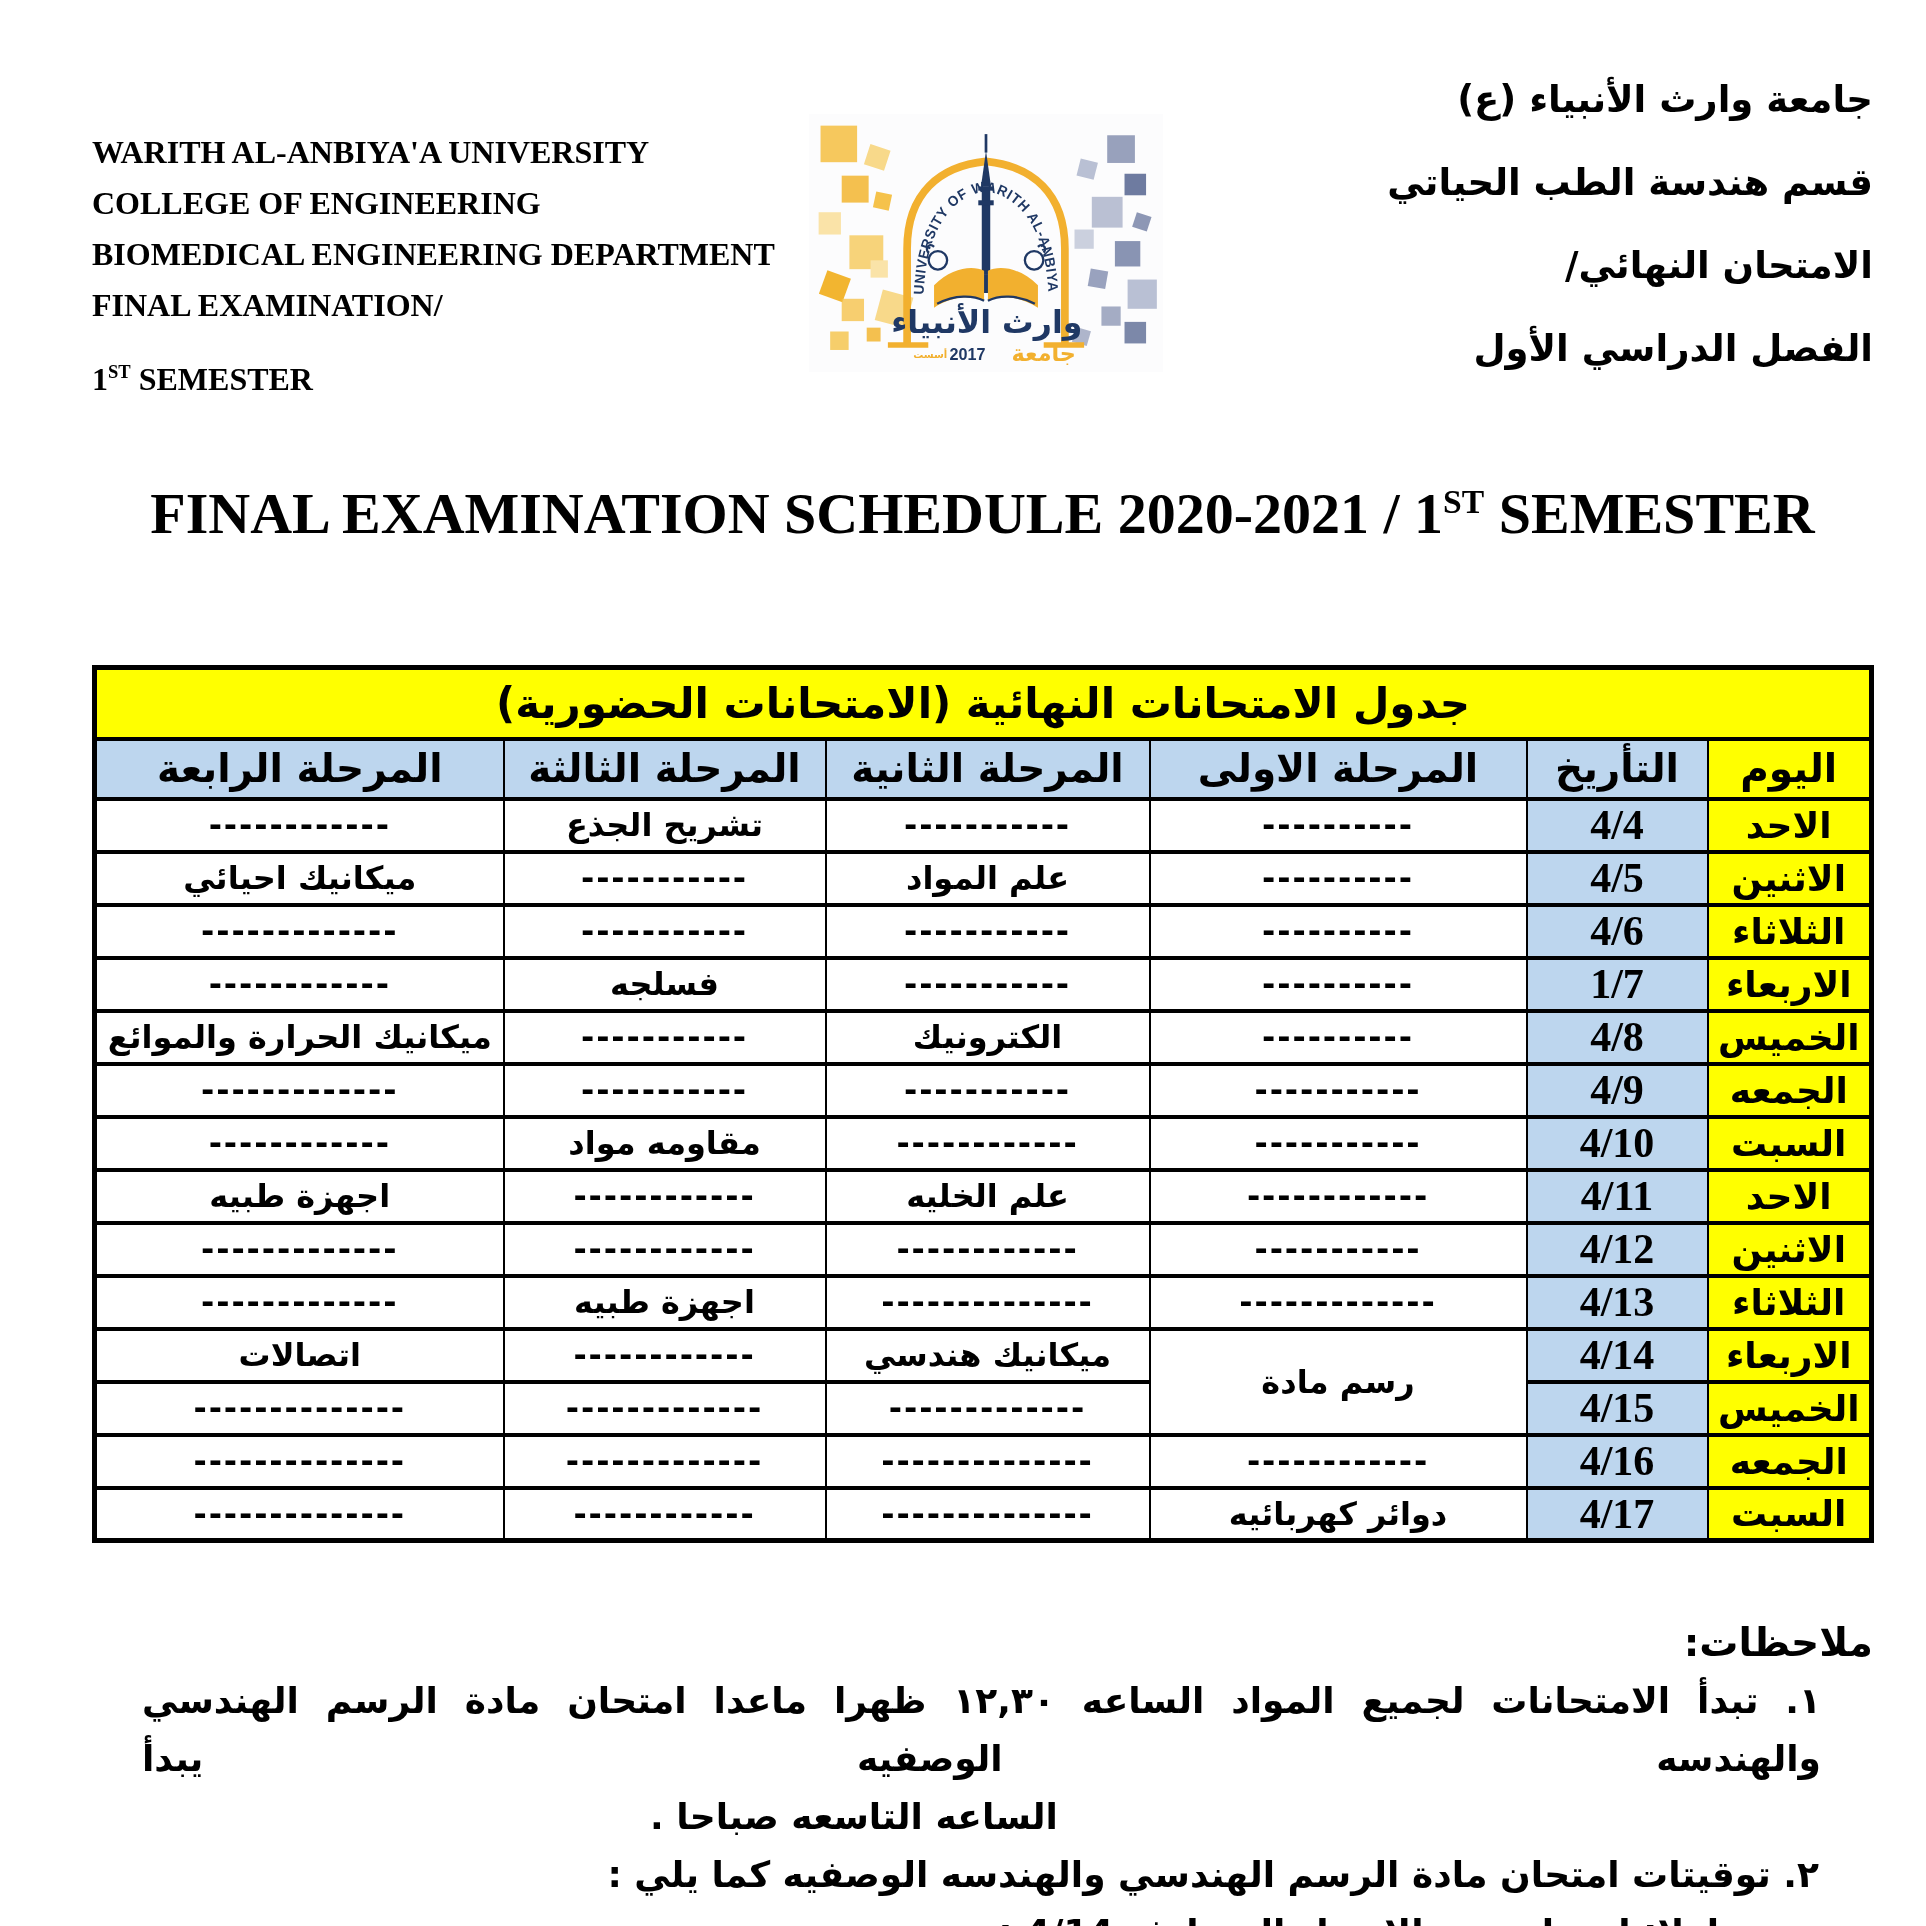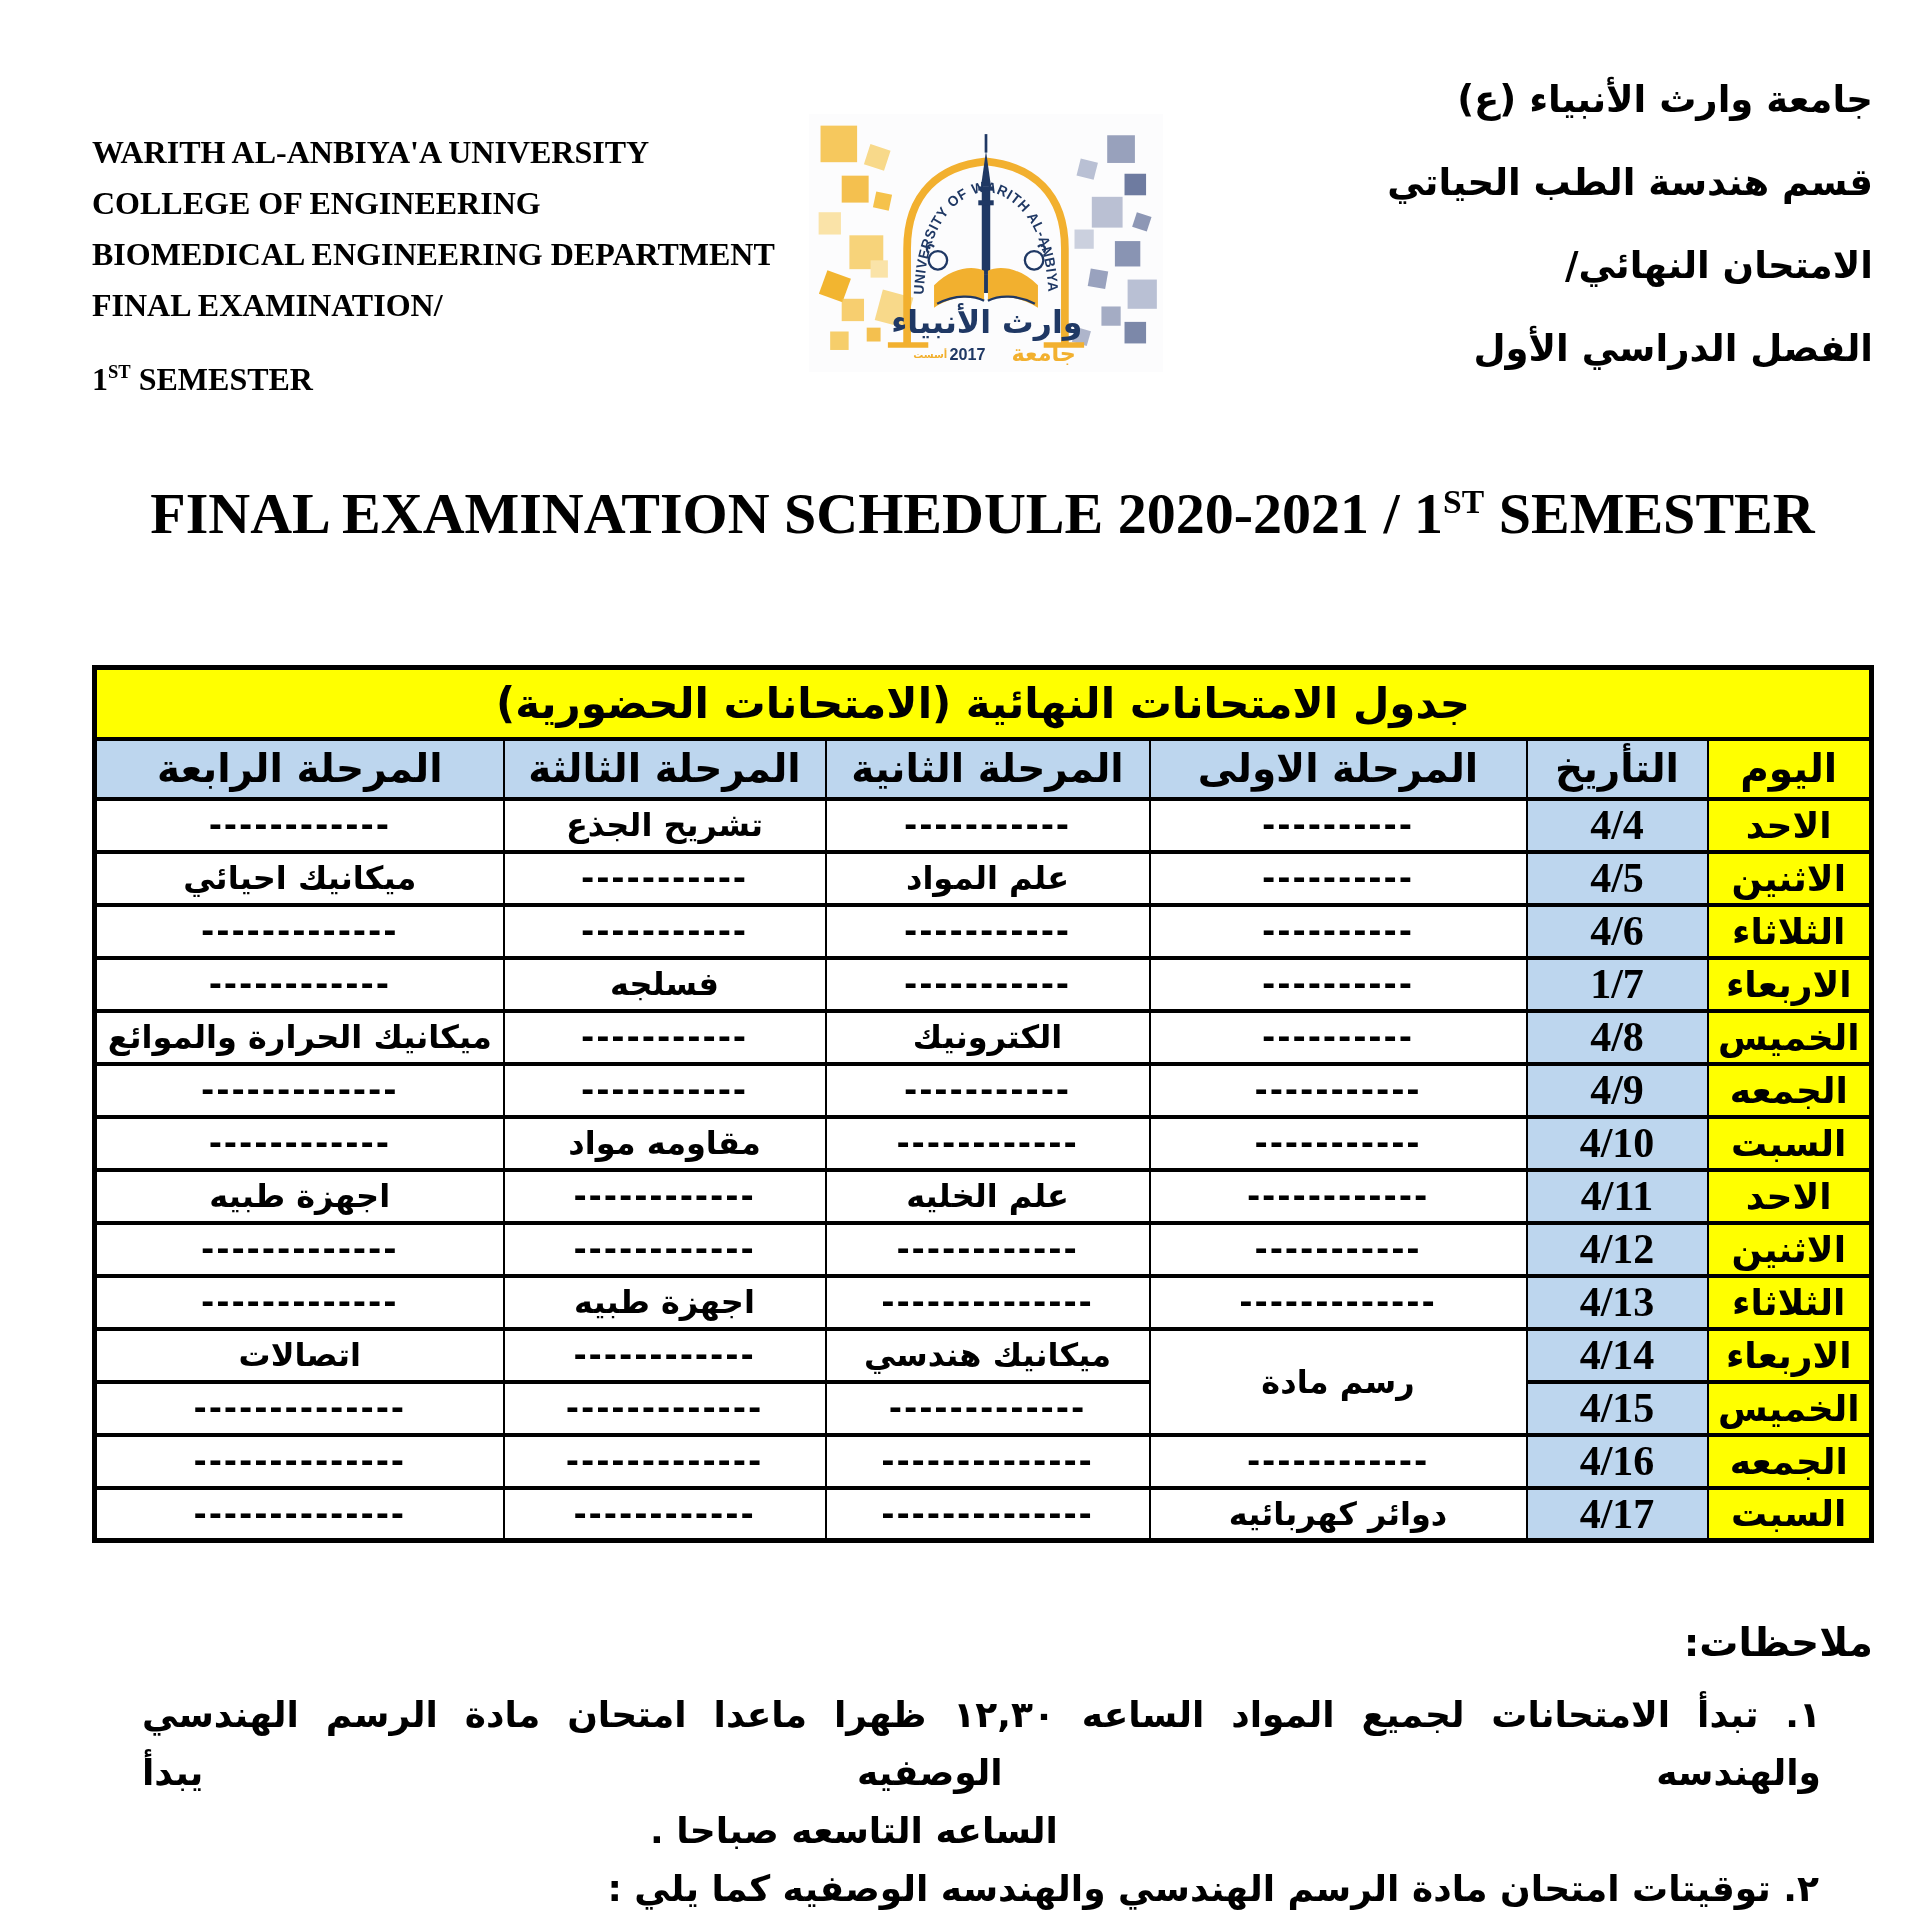--- a/index.html
+++ b/index.html
@@ -40,21 +40,21 @@
   td.c-day  { background:#FFFF00; font-size:36px; white-space:nowrap; }
   td.c-date { background:#BDD6EE; font-family:"Liberation Serif", serif;
               font-size:42px; white-space:nowrap; }
   td.c-sub  { font-size:32px; white-space:nowrap; }
   td.c-dash { font-size:32px; letter-spacing:1.9px; white-space:nowrap;
               font-family:"DejaVu Sans", sans-serif; }
 
   
   .notes { position:absolute; left:92px; right:92px; top:1614px; direction:rtl;
            font-weight:bold; font-size:36px; line-height:58px; }
-  .n-head { text-align:right; margin-left:116px; font-size:39px; margin-bottom:14px; }
+  .n-head { text-align:right; margin-left:116px; font-size:39px; }
   .n-just { margin-right:52px; margin-left:50px; text-align:justify;
             text-align-last:justify; }
   .n-item { margin-right:54px; text-align:right; }
   .n-sub  { margin-right:154px; text-align:right; }
   .n-c1   { margin-right:257px; text-align:center; }
 </style>
 </head>
 <body>
 
 <div class="en-block">

